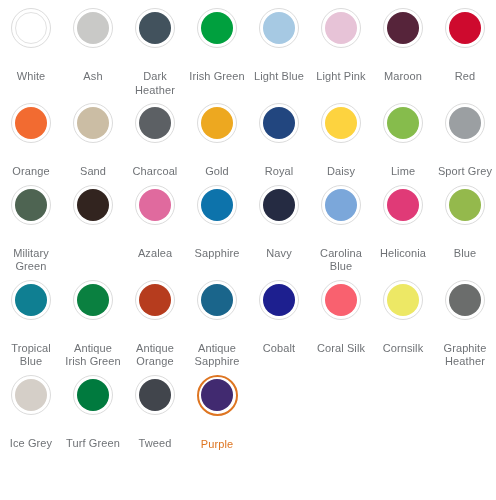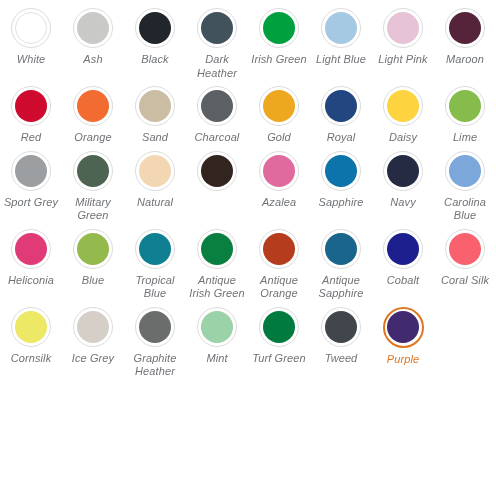--- a/index.html
+++ b/index.html
@@ -51,28 +51,27 @@
     border: 1px solid #e2e2e2;
     width: 32px;
     height: 32px;
   }
   .swatch-cell.is-selected .swatch-ring {
     border: 2px solid #de7521;
     width: 41px;
     height: 41px;
   }
   .swatch-label {
-    margin-top: 5px;
+    margin-top: 22px;
     font-size: 11px;
     line-height: 13.5px;
     color: #6f7276;
     text-align: center;
     width: 60px;
     letter-spacing: 0.1px;
-    font-style: italic;
     -webkit-font-smoothing: antialiased;
   }
   .swatch-cell.is-selected .swatch-label {
     color: #de7521;
   }
 </style>
 </head>
 <body>
 
 <div id="swatch-grid" style="grid-template-columns: repeat(8, 62px);">
@@ -83,26 +82,20 @@
       <div class="swatch-label">White</div>
     </div>
     <div class="swatch-cell" role="radio" aria-checked="false">
       <div class="swatch-ring">
         <div class="swatch-dot" style="background: rgb(201, 201, 199);"></div>
       </div>
       <div class="swatch-label">Ash</div>
     </div>
     <div class="swatch-cell" role="radio" aria-checked="false">
       <div class="swatch-ring">
-        <div class="swatch-dot" style="background: rgb(32, 38, 43);"></div>
-      </div>
-      <div class="swatch-label">Black</div>
-    </div>
-    <div class="swatch-cell" role="radio" aria-checked="false">
-      <div class="swatch-ring">
         <div class="swatch-dot" style="background: rgb(66, 82, 93);"></div>
       </div>
       <div class="swatch-label">Dark Heather</div>
     </div>
     <div class="swatch-cell" role="radio" aria-checked="false">
       <div class="swatch-ring">
         <div class="swatch-dot" style="background: rgb(0, 160, 62);"></div>
       </div>
       <div class="swatch-label">Irish Green</div>
     </div>
@@ -179,26 +172,20 @@
       <div class="swatch-label">Sport Grey</div>
     </div>
     <div class="swatch-cell" role="radio" aria-checked="false">
       <div class="swatch-ring">
         <div class="swatch-dot" style="background: rgb(78, 100, 82);"></div>
       </div>
       <div class="swatch-label">Military Green</div>
     </div>
     <div class="swatch-cell" role="radio" aria-checked="false">
       <div class="swatch-ring">
-        <div class="swatch-dot" style="background: rgb(242, 215, 178);"></div>
-      </div>
-      <div class="swatch-label">Natural</div>
-    </div>
-    <div class="swatch-cell" role="radio" aria-checked="false">
-      <div class="swatch-ring">
         <div class="swatch-dot" style="background: rgb(50, 36, 31);"></div>
       </div>
     </div>
     <div class="swatch-cell" role="radio" aria-checked="false">
       <div class="swatch-ring">
         <div class="swatch-dot" style="background: rgb(224, 106, 158);"></div>
       </div>
       <div class="swatch-label">Azalea</div>
     </div>
     <div class="swatch-cell" role="radio" aria-checked="false">
@@ -268,35 +255,29 @@
       <div class="swatch-label">Coral Silk</div>
     </div>
     <div class="swatch-cell" role="radio" aria-checked="false">
       <div class="swatch-ring">
         <div class="swatch-dot" style="background: rgb(237, 232, 101);"></div>
       </div>
       <div class="swatch-label">Cornsilk</div>
     </div>
     <div class="swatch-cell" role="radio" aria-checked="false">
       <div class="swatch-ring">
+        <div class="swatch-dot" style="background: rgb(107, 109, 108);"></div>
+      </div>
+      <div class="swatch-label">Graphite Heather</div>
+    </div>
+    <div class="swatch-cell" role="radio" aria-checked="false">
+      <div class="swatch-ring">
         <div class="swatch-dot" style="background: rgb(213, 207, 200);"></div>
       </div>
       <div class="swatch-label">Ice Grey</div>
-    </div>
-    <div class="swatch-cell" role="radio" aria-checked="false">
-      <div class="swatch-ring">
-        <div class="swatch-dot" style="background: rgb(107, 109, 108);"></div>
-      </div>
-      <div class="swatch-label">Graphite Heather</div>
-    </div>
-    <div class="swatch-cell" role="radio" aria-checked="false">
-      <div class="swatch-ring">
-        <div class="swatch-dot" style="background: rgb(155, 210, 168);"></div>
-      </div>
-      <div class="swatch-label">Mint</div>
     </div>
     <div class="swatch-cell" role="radio" aria-checked="false">
       <div class="swatch-ring">
         <div class="swatch-dot" style="background: rgb(0, 122, 62);"></div>
       </div>
       <div class="swatch-label">Turf Green</div>
     </div>
     <div class="swatch-cell" role="radio" aria-checked="false">
       <div class="swatch-ring">
         <div class="swatch-dot" style="background: rgb(65, 69, 76);"></div>

